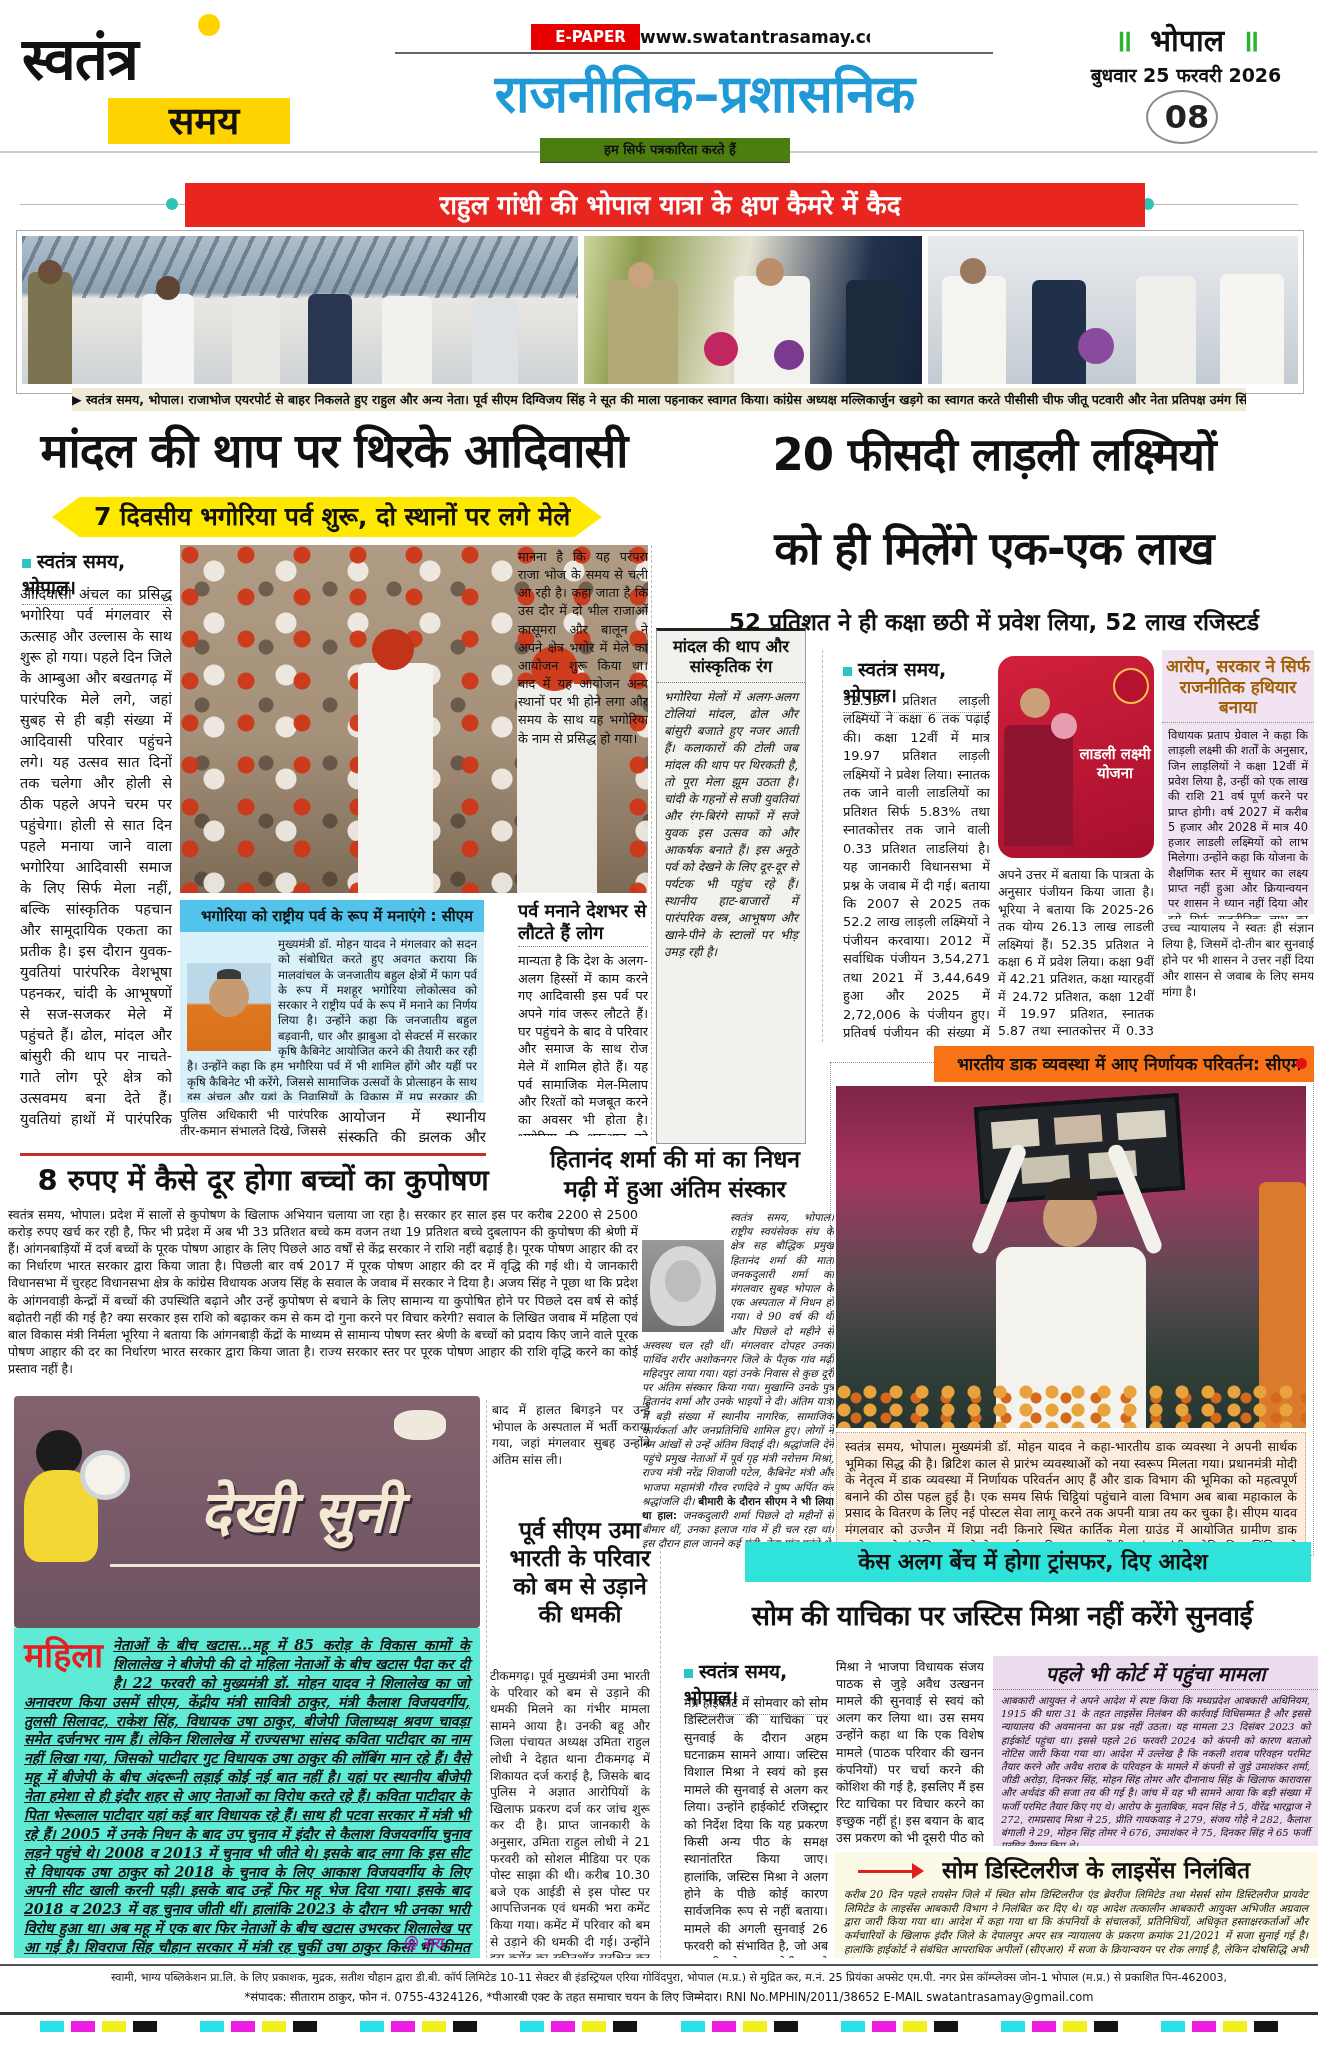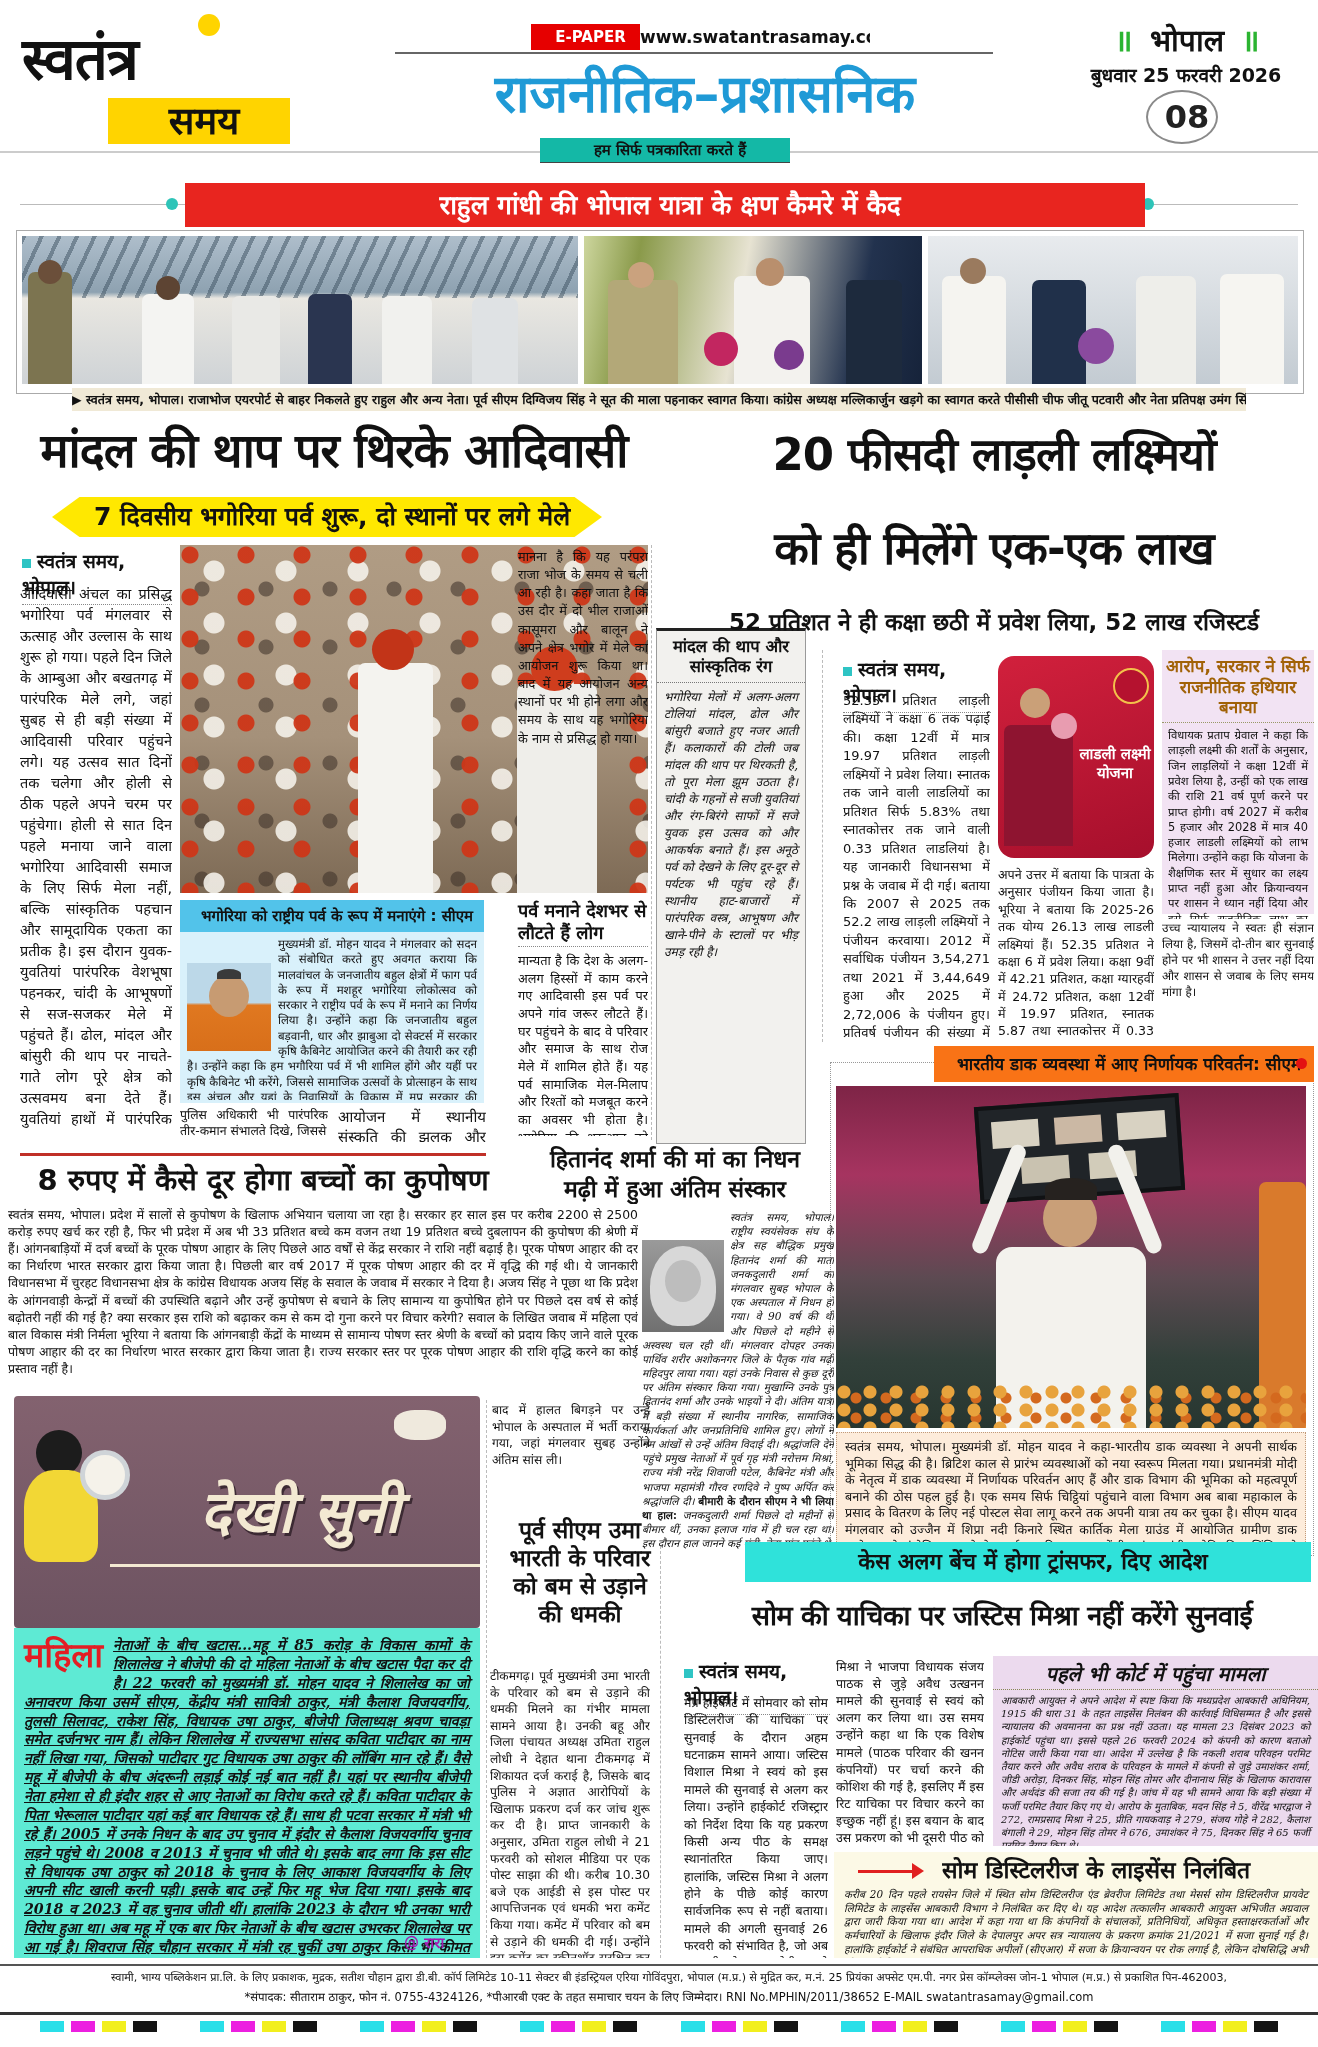--- a/index.html
+++ b/index.html
@@ -31,21 +31,21 @@
   <div class="abs b" style="left:22px;top:16px;width:300px;height:86px;font-size:58px;line-height:86px;letter-spacing:-1px;">स्वतंत्र</div>
   <div class="abs" style="left:198px;top:14px;width:22px;height:22px;border-radius:50%;background:#ffd400;"></div>
   <div class="abs b ctr" style="left:108px;top:98px;width:172px;height:46px;background:#ffd400;font-size:38px;line-height:46px;">समय</div>
 
   <div class="abs b ctr" style="left:531px;top:24px;width:99px;height:26px;background:#e60000;color:#ffffff;font-size:15px;line-height:26px;">E-PAPER</div>
   <div class="abs b nw" style="left:640px;top:25px;width:230px;height:24px;font-size:17px;line-height:24px;">www.swatantrasamay.com</div>
   <div class="abs" style="left:395px;top:52px;width:598px;height:2px;background:#666666;"></div>
 
   <div class="abs b ctr nw" style="left:360px;top:56px;width:670px;height:76px;font-size:52px;line-height:76px;color:#1f9ad6;">राजनीतिक–प्रशासनिक</div>
 
-  <div class="abs ctr" style="left:540px;top:138px;width:240px;height:24px;background:#14b8a6;font-size:15px;line-height:24px;font-weight:bold;border-bottom:1px solid #444;">हम सिर्फ पत्रकारिता करते हैं</div>
+  <div class="abs ctr" style="left:540px;top:138px;width:240px;height:24px;background:#4d7c0f;font-size:13px;line-height:24px;font-weight:bold;border-bottom:1px solid #444;">हम सिर्फ पत्रकारिता करते हैं</div>
 
   <div class="abs ctr nw" style="left:1072px;top:20px;width:210px;height:42px;font-size:30px;line-height:42px;">
     <span style="color:#2bb431;font-weight:bold;">॥</span>
     <span class="b" style="padding:0 8px;">भोपाल</span>
     <span style="color:#2bb431;font-weight:bold;">॥</span>
   </div>
   <div class="abs b ctr nw" style="left:1066px;top:62px;width:220px;height:26px;font-size:19px;line-height:26px;">बुधवार 25 फरवरी 2026</div>
   <div class="abs b ctr" style="left:1146px;top:90px;width:58px;height:50px;border:2px solid #8a8a8a;border-radius:50%;font-size:32px;line-height:50px;color:#222;">08</div>
 
   <div class="abs" style="left:20px;top:204px;width:1278px;height:1px;background:#bbbbbb;"></div>

